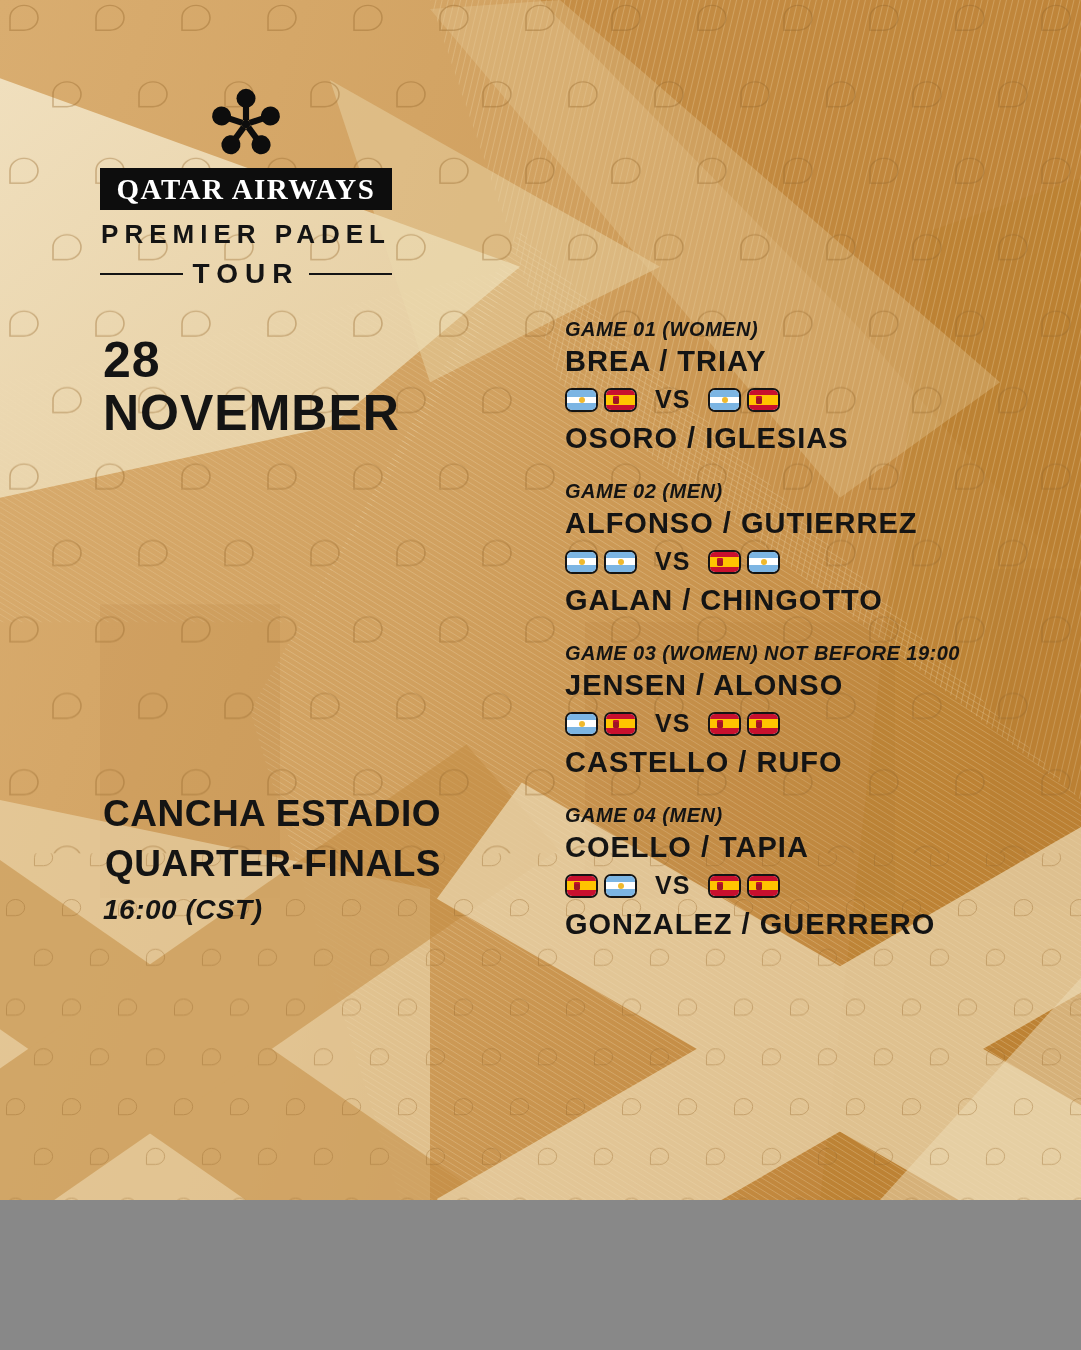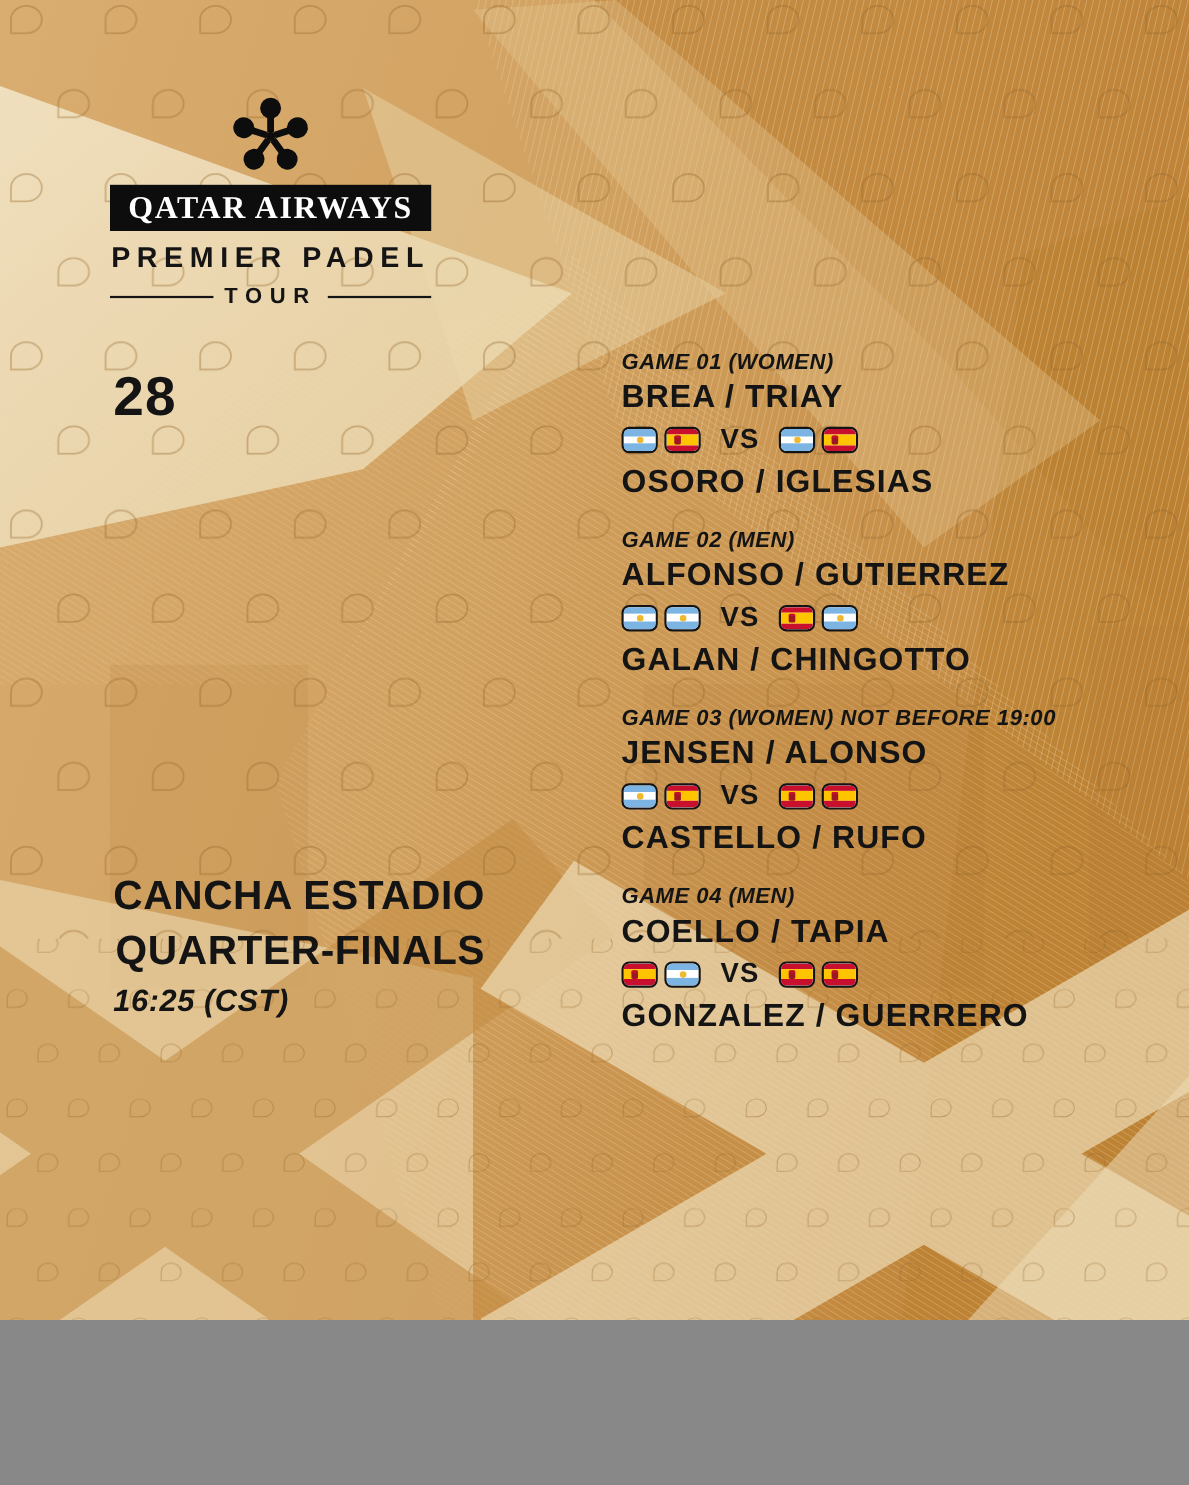--- a/index.html
+++ b/index.html
@@ -21,21 +21,21 @@
   }
   .qa-text{
     font-family:"Liberation Serif", serif;
     color:#ffffff;font-size:29px;letter-spacing:1.5px;font-weight:600;white-space:nowrap;
   }
   .premier-text{
     font-weight:bold;font-size:26px;letter-spacing:6px;white-space:nowrap;margin-bottom:8px;text-align:center;
   }
   .tour-row{display:flex;align-items:center;gap:10px;}
   .tour-line{flex:1;height:2px;background:#141414;}
-  .tour-text{font-weight:bold;font-size:20px;letter-spacing:7px;}
+  .tour-text{font-weight:bold;font-size:28px;letter-spacing:7px;}
 
   
   .date-block{position:absolute;left:103px;top:334px;line-height:1.06;}
   .date-day,.date-month{font-weight:bold;font-size:50px;letter-spacing:1px;white-space:nowrap;}
 
   
   .games{position:absolute;left:565px;top:318px;width:520px;}
   .game{margin-bottom:26px;}
   .game.extra-gap{margin-top:18px;}
   .game-label{font-style:italic;font-weight:bold;font-size:20px;letter-spacing:.5px;white-space:nowrap;margin-bottom:5px;}
@@ -181,20 +181,21 @@
     <div class="premier-text">PREMIER PADEL</div>
     <div class="tour-row">
       <span class="tour-line"></span>
       <span class="tour-text">TOUR</span>
       <span class="tour-line"></span>
     </div>
   </div>
 
   <div class="date-block">
     <div class="date-day">28</div>
+    <div class="date-month">NOVEMBER</div>
   </div>
 
   <div class="games">
 
     <div class="game">
       <div class="game-label">GAME 01 (WOMEN)</div>
       <div class="team-name top">BREA / TRIAY</div>
       <div class="flag-row">
         <span class="flag-pair">
             <span class="flag flag-argentina">
@@ -354,16 +355,16 @@
           </span>
       </div>
       <div class="team-name bottom">GONZALEZ / GUERRERO</div>
     </div>
 
   </div>
 
   <div class="info-block">
     <div class="info-venue">CANCHA ESTADIO</div>
     <div class="info-round">QUARTER-FINALS</div>
-    <div class="info-time">16:25 (CST)</div>
+    <div class="info-time">16:00 (CST)</div>
   </div>
 
 </div>
 
 </body></html>

